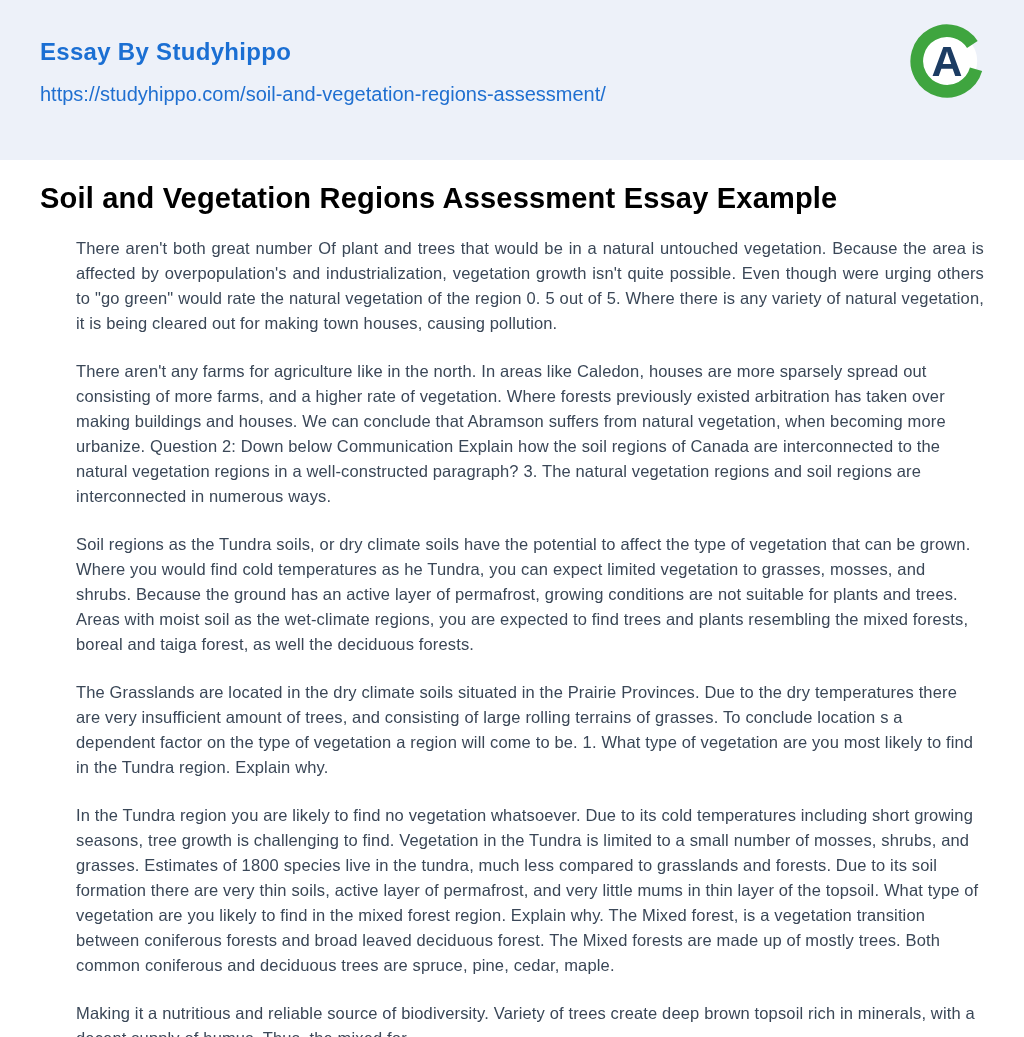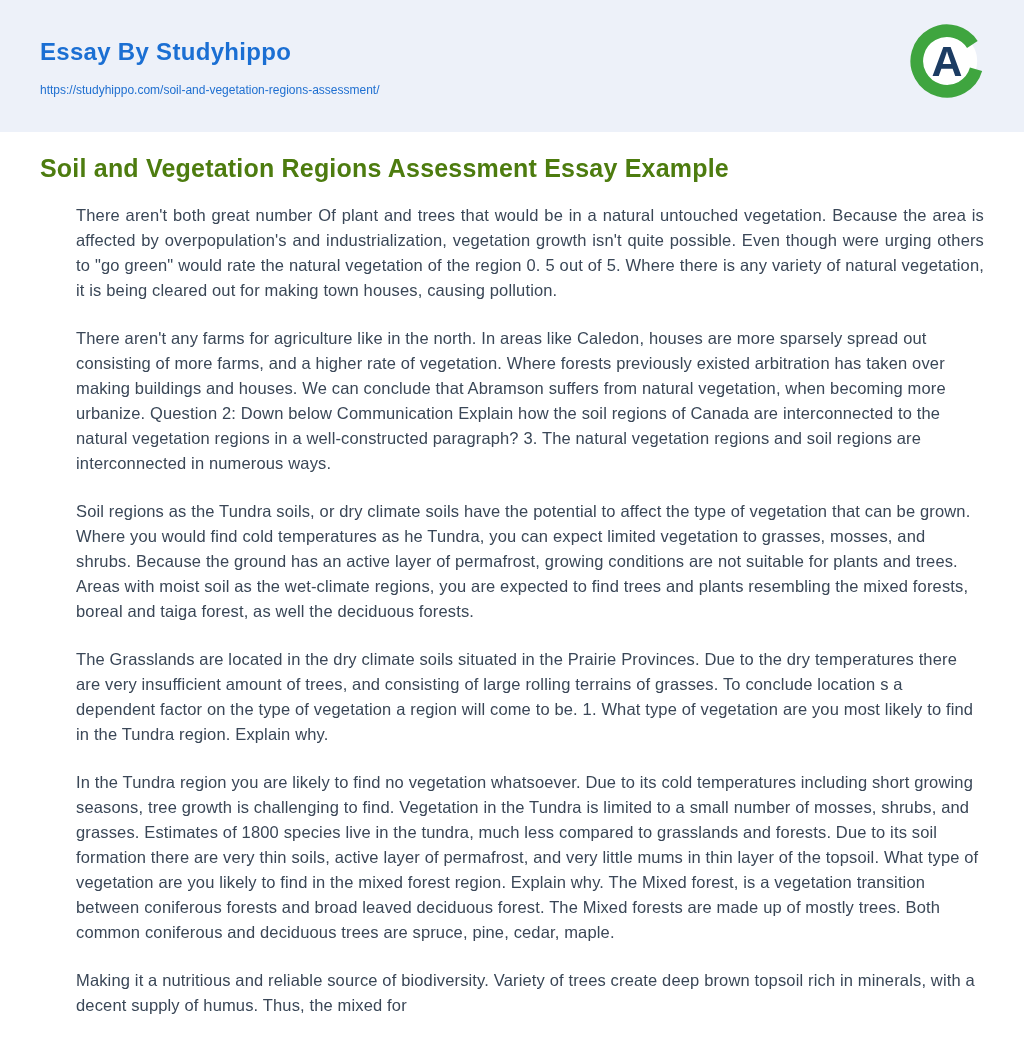--- a/index.html
+++ b/index.html
@@ -7,54 +7,54 @@
   body {
     height: 1037px;
     overflow: hidden;
     background: #ffffff;
     font-family: "Liberation Sans", sans-serif;
   }
 
   
   .header {
     background: #edf1f9;
-    height: 132px;
+    height: 160px;
     padding: 38px 40px 0 40px;
     position: relative;
   }
   .brand {
     color: #1b6fd3;
     font-size: 24px;
     font-weight: bold;
     letter-spacing: 0.3px;
   }
   .url-link {
     display: inline-block;
     margin-top: 17px;
     color: #1f6fd0;
-    font-size: 12px;
+    font-size: 20px;
     text-decoration: none;
     cursor: pointer;
   }
   .logo {
     position: absolute;
     top: 22px;
     right: 38px;
     width: 78px;
     height: 78px;
     cursor: pointer;
   }
 
   
   .main {
     padding: 22px 40px 0 40px;
   }
   h1.page-title {
-    color: #4d7c0f;
-    font-size: 25px;
+    color: #000000;
+    font-size: 29px;
     line-height: 1.16;
     font-weight: bold;
     margin-bottom: 20px;
     letter-spacing: 0.2px;
   }
   .essay-body .para {
     color: #3a4757;
     font-size: 16.5px;
     line-height: 25px;
     letter-spacing: 0.15px;

